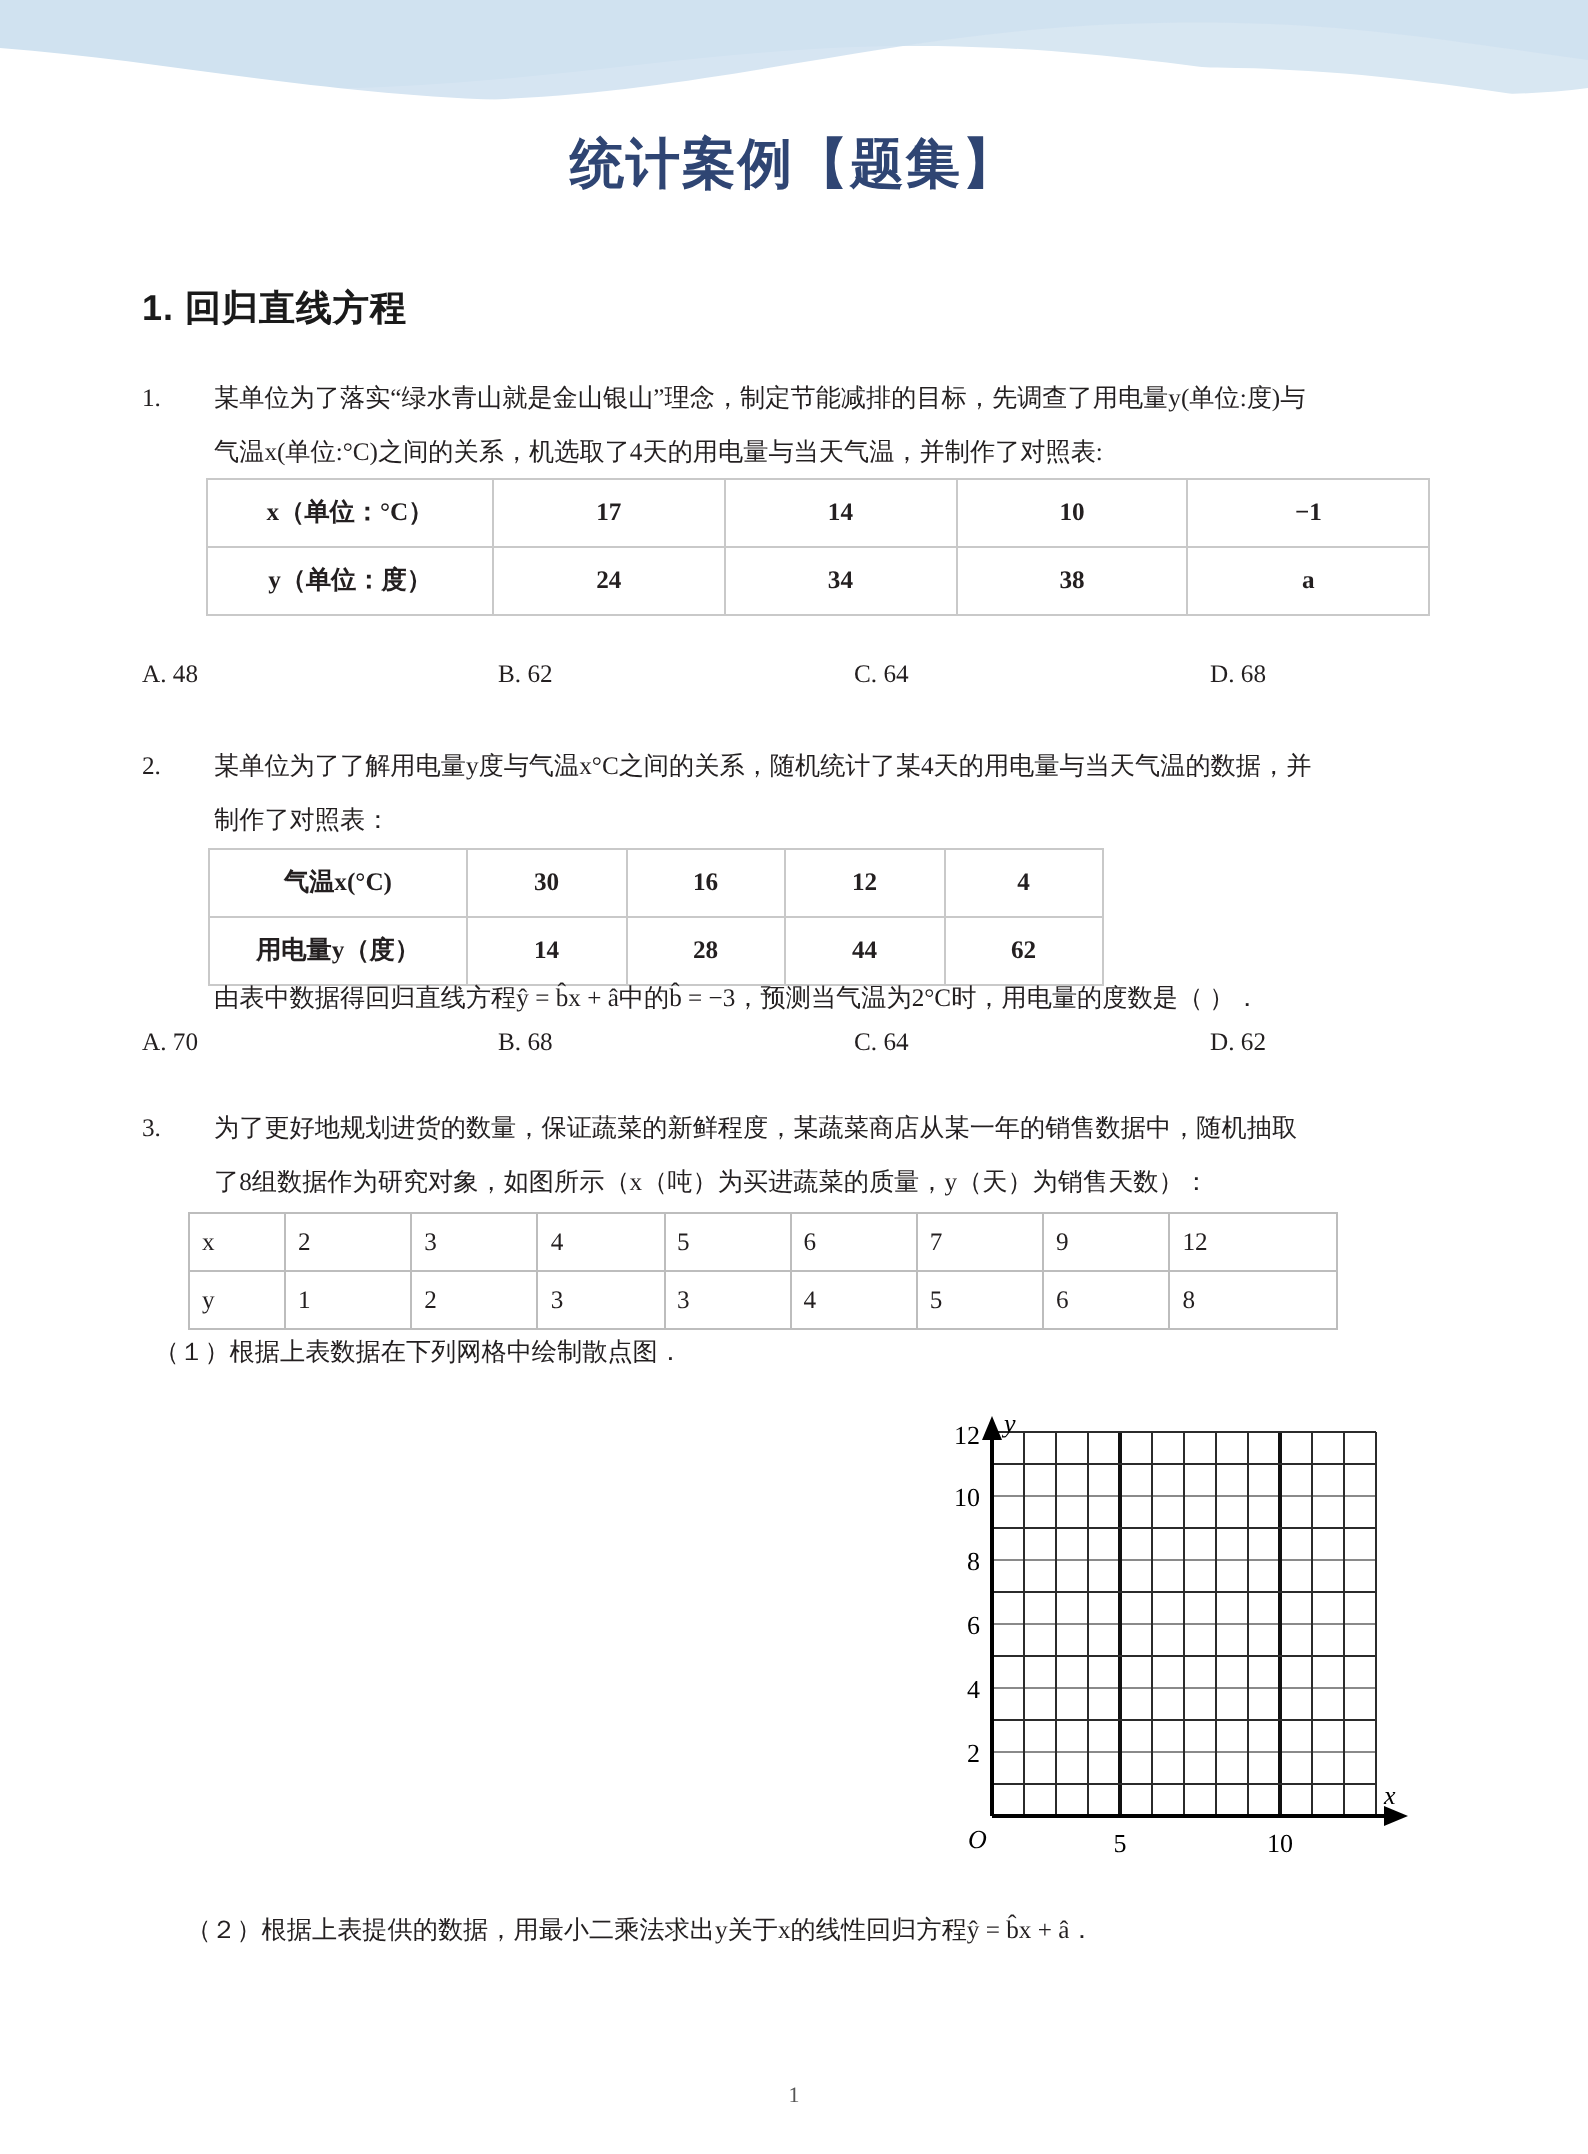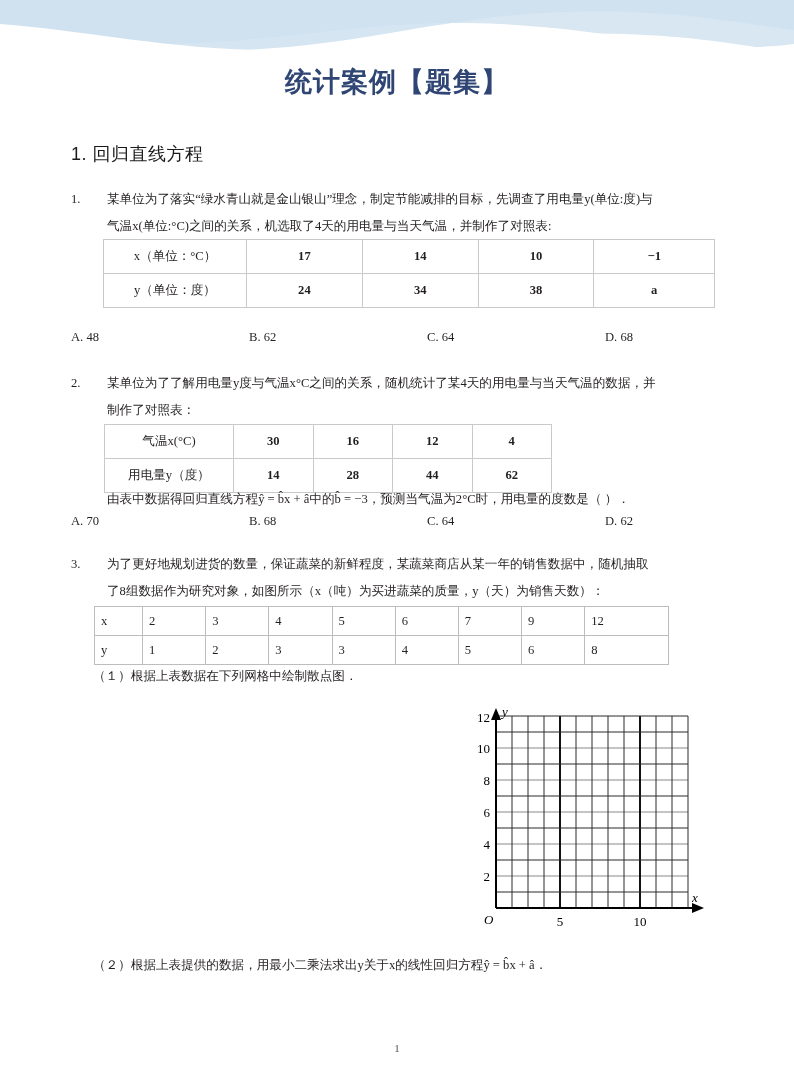--- a/index.html
+++ b/index.html
@@ -46,21 +46,21 @@
     font-size: 27px;
     letter-spacing: 1px;
     color: #2f4573;
   }
 
   .section-heading {
     position: absolute;
     top: 142px;
     left: 71px;
     font-family: "Liberation Sans", "DejaVu Sans", sans-serif;
-    font-weight: normal;
+    font-weight: bold;
     font-size: 18px;
     color: #1a1a1a;
     letter-spacing: 0.5px;
   }
 
   
   .question {
     position: absolute;
     left: 71px;
     width: 660px;
@@ -86,21 +86,21 @@
     font-size: 12.6px;
   }
   table.dtable td {
     border: 1px solid #c9c9c9;
     text-align: center;
     padding: 5px 4px;
     height: 23px;
     font-weight: bold;
   }
   table.dtable td.hdr {
-    font-weight: normal;
+    font-weight: bold;
   }
 
   
   .table1 {
     position: absolute;
     left: 103px;
     top: 239px;
     width: 612px;
   }
   .table1 table { width: 612px; }
@@ -297,21 +297,21 @@
         <td>4</td>
         <td>5</td>
         <td>6</td>
         <td>8</td>
       </tr>
     </tbody>
       </table>
   </div>
 
   <div class="question" style="top:663px;">
-    <div style="margin-left:22px;">（１）根据上表数据在下列网格中绘制散点图．</div>
+    <div style="margin-left:6px;">（１）根据上表数据在下列网格中绘制散点图．</div>
   </div>
 
   <div class="plot">
     <svg width="240" height="235" viewBox="0 0 240 235" xmlns="http://www.w3.org/2000/svg">
 
       <g>
 
         <line x1="26" y1="174" x2="218" y2="174" stroke="#8a8a8a" stroke-width="1"></line>
         <line x1="26" y1="142" x2="218" y2="142" stroke="#8a8a8a" stroke-width="1"></line>
         <line x1="26" y1="110" x2="218" y2="110" stroke="#8a8a8a" stroke-width="1"></line>

